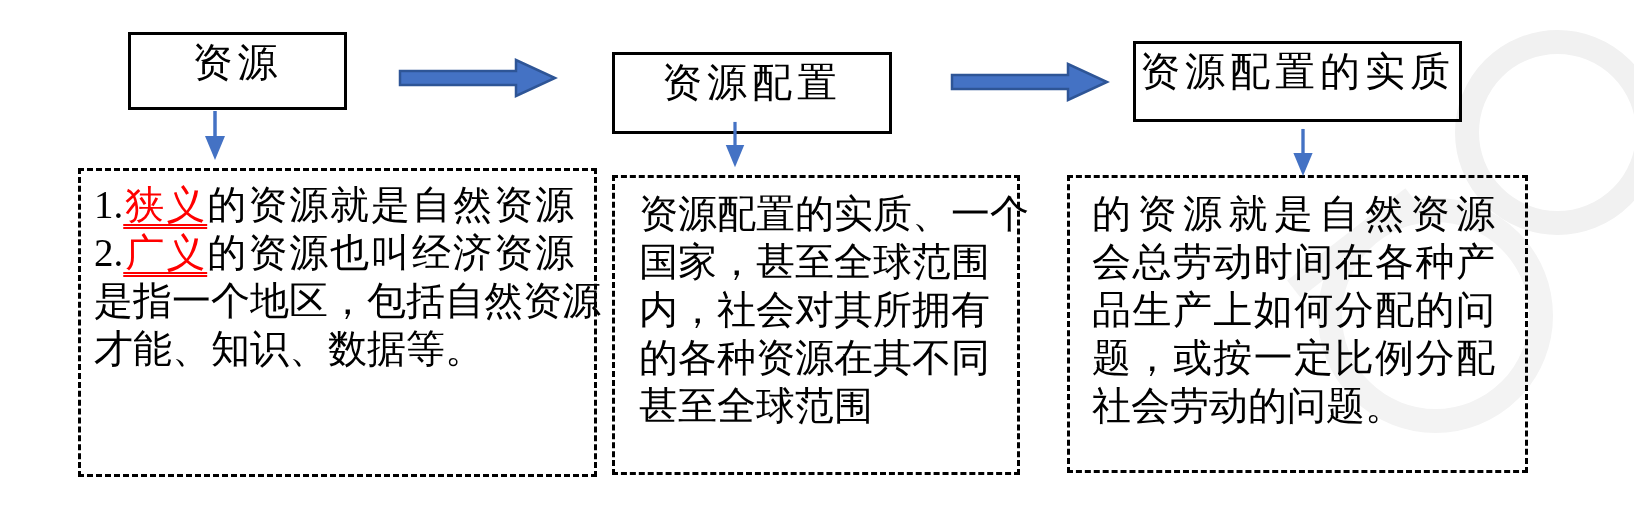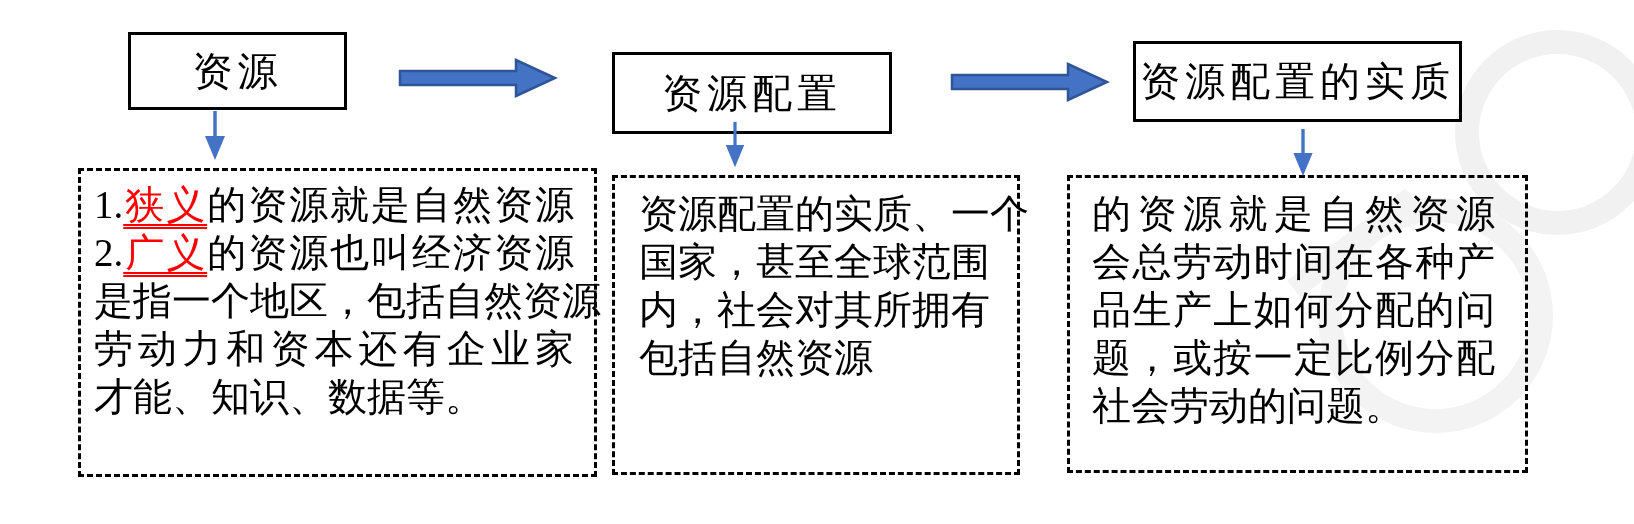--- a/index.html
+++ b/index.html
@@ -25,21 +25,21 @@
   .watermark{position:absolute;z-index:0;pointer-events:none;}
   .ring{border-radius:50%;border:24px solid var(--watermark);box-sizing:border-box;}
   .ring.r1{left:1455px;top:30px;width:205px;height:205px;}
   .ring.r2{left:1318px;top:198px;width:235px;height:235px;border-color:#f3f3f3;}
   .wbar{left:1278px;top:232px;width:150px;height:22px;background:#f3f3f3;transform:rotate(-38deg);}
   
   .topbox{
     position:absolute;z-index:2;
     border:3px solid var(--box-border);
     box-sizing:border-box;
-    display:flex;align-items:center;justify-content:center;
+    display:flex;justify-content:center;
     font-size:40px;letter-spacing:5px;
     background:transparent;
   }
   .topbox span{white-space:nowrap;}
   .topbox.a{left:128px;top:32px;width:219px;height:78px;}
   .topbox.b{left:612px;top:52px;width:280px;height:82px;}
   .topbox.c{left:1133px;top:41px;width:329px;height:81px;}
   
   .block-arrow{position:absolute;z-index:2;}
   .block-arrow polygon{fill:var(--arrow-fill);stroke:var(--arrow-stroke);stroke-width:2.5;stroke-linejoin:miter;}
@@ -109,28 +109,28 @@
   </svg>
   <svg class="down-arrow d3" width="26" height="50" viewBox="0 0 26 52">
     <line x1="13" y1="1" x2="13" y2="28"></line>
     <polygon points="3,26 23,26 13,50"></polygon>
   </svg>
 
   <div class="detailbox b1">
       <div class="tline"><span>1.</span><span class="red-underline">狭义</span><span>的资源就是自然资源</span></div>
       <div class="tline"><span>2.</span><span class="red-underline">广义</span><span>的资源也叫经济资源</span></div>
       <div class="tline"><span>是指一个地区，包括自然资源</span></div>
-      <div class="tline"><span>劳动力和资本还有企业家</span></div>
       <div class="tline last"><span>才能、知识、数据等。</span></div>
     </div>
   <div class="detailbox b2">
       <div class="tline"><span>资源配置的实质、一个</span></div>
       <div class="tline"><span>国家，甚至全球范围</span></div>
       <div class="tline"><span>内，社会对其所拥有</span></div>
-      <div class="tline last"><span>包括自然资源</span></div>
+      <div class="tline"><span>的各种资源在其不同</span></div>
+      <div class="tline last"><span>甚至全球范围</span></div>
     </div>
   <div class="detailbox b3">
       <div class="tline"><span>的资源就是自然资源</span></div>
       <div class="tline"><span>会总劳动时间在各种产</span></div>
       <div class="tline"><span>品生产上如何分配的问</span></div>
       <div class="tline"><span>题，或按一定比例分配</span></div>
       <div class="tline last"><span>社会劳动的问题。</span></div>
     </div>
 
 </div>

